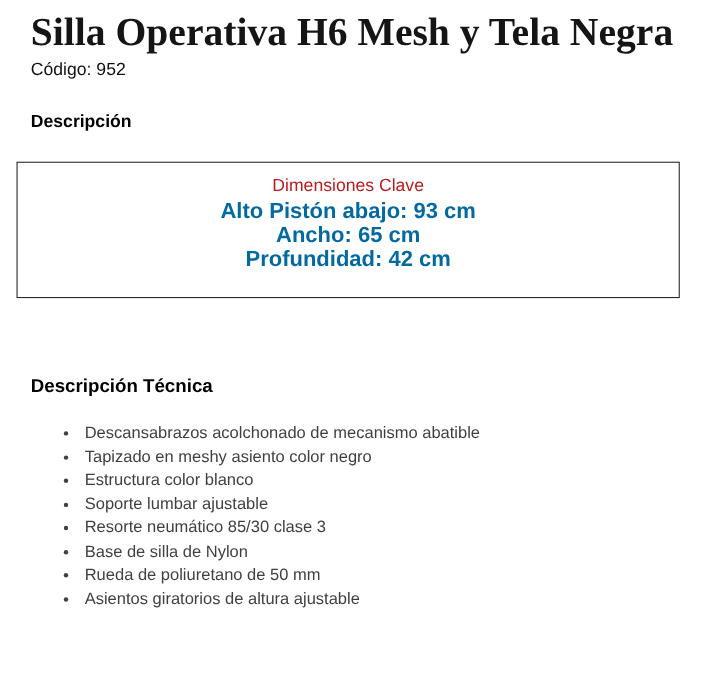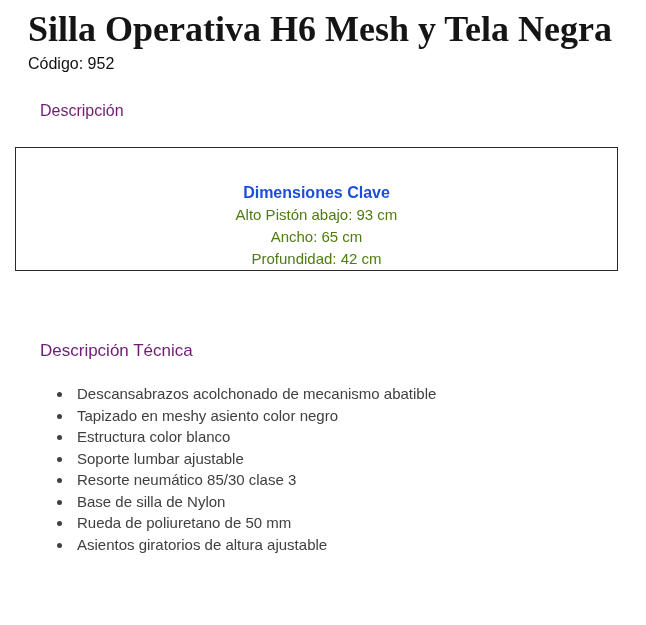--- a/index.html
+++ b/index.html
@@ -27,52 +27,52 @@
     line-height: 46px;
     color: #151515;
   }
   .product-code {
     margin: 3px 28px 0 28px;
     font-size: 16px;
     font-weight: normal;
     color: #111111;
   }
   .section-heading {
-    margin: 0 40px;
+    margin: 0 28px;
     font-size: 16px;
-    font-weight: normal;
-    color: #701a75;
+    font-weight: bold;
+    color: #000000;
   }
   .desc-heading { margin-top: 29px; }
   .description-body {
     margin: 2px 24px 0 28px;
     width: 596px;
     font-size: 15px;
     line-height: 20px;
     color: #1d1d1d;
   }
   .dimensions-box {
     margin: 27px 0 0 15px;
     width: 603px;
     height: 124px;
     border: 1px solid #2a2a2a;
     text-align: center;
     padding-top: 11px;
   }
   .dimensions-title {
     font-size: 16px;
-    font-weight: bold;
+    font-weight: normal;
     line-height: 22px;
-    color: #1d4ed8;
-    margin-top: 23px;
+    color: #b91c1c;
   }
   .dimension-line {
-    font-size: 15px;
+    font-size: 20px;
     line-height: 22px;
-    color: #4d7c0f;
+    color: #0369a1;
+    font-weight: bold;
   }
   .tech-heading {
     margin-top: 70px;
     font-size: 17px;
   }
   .tech-list {
     margin: 22px 28px 0 28px;
     padding-left: 45px;
     list-style-type: disc;
   }

